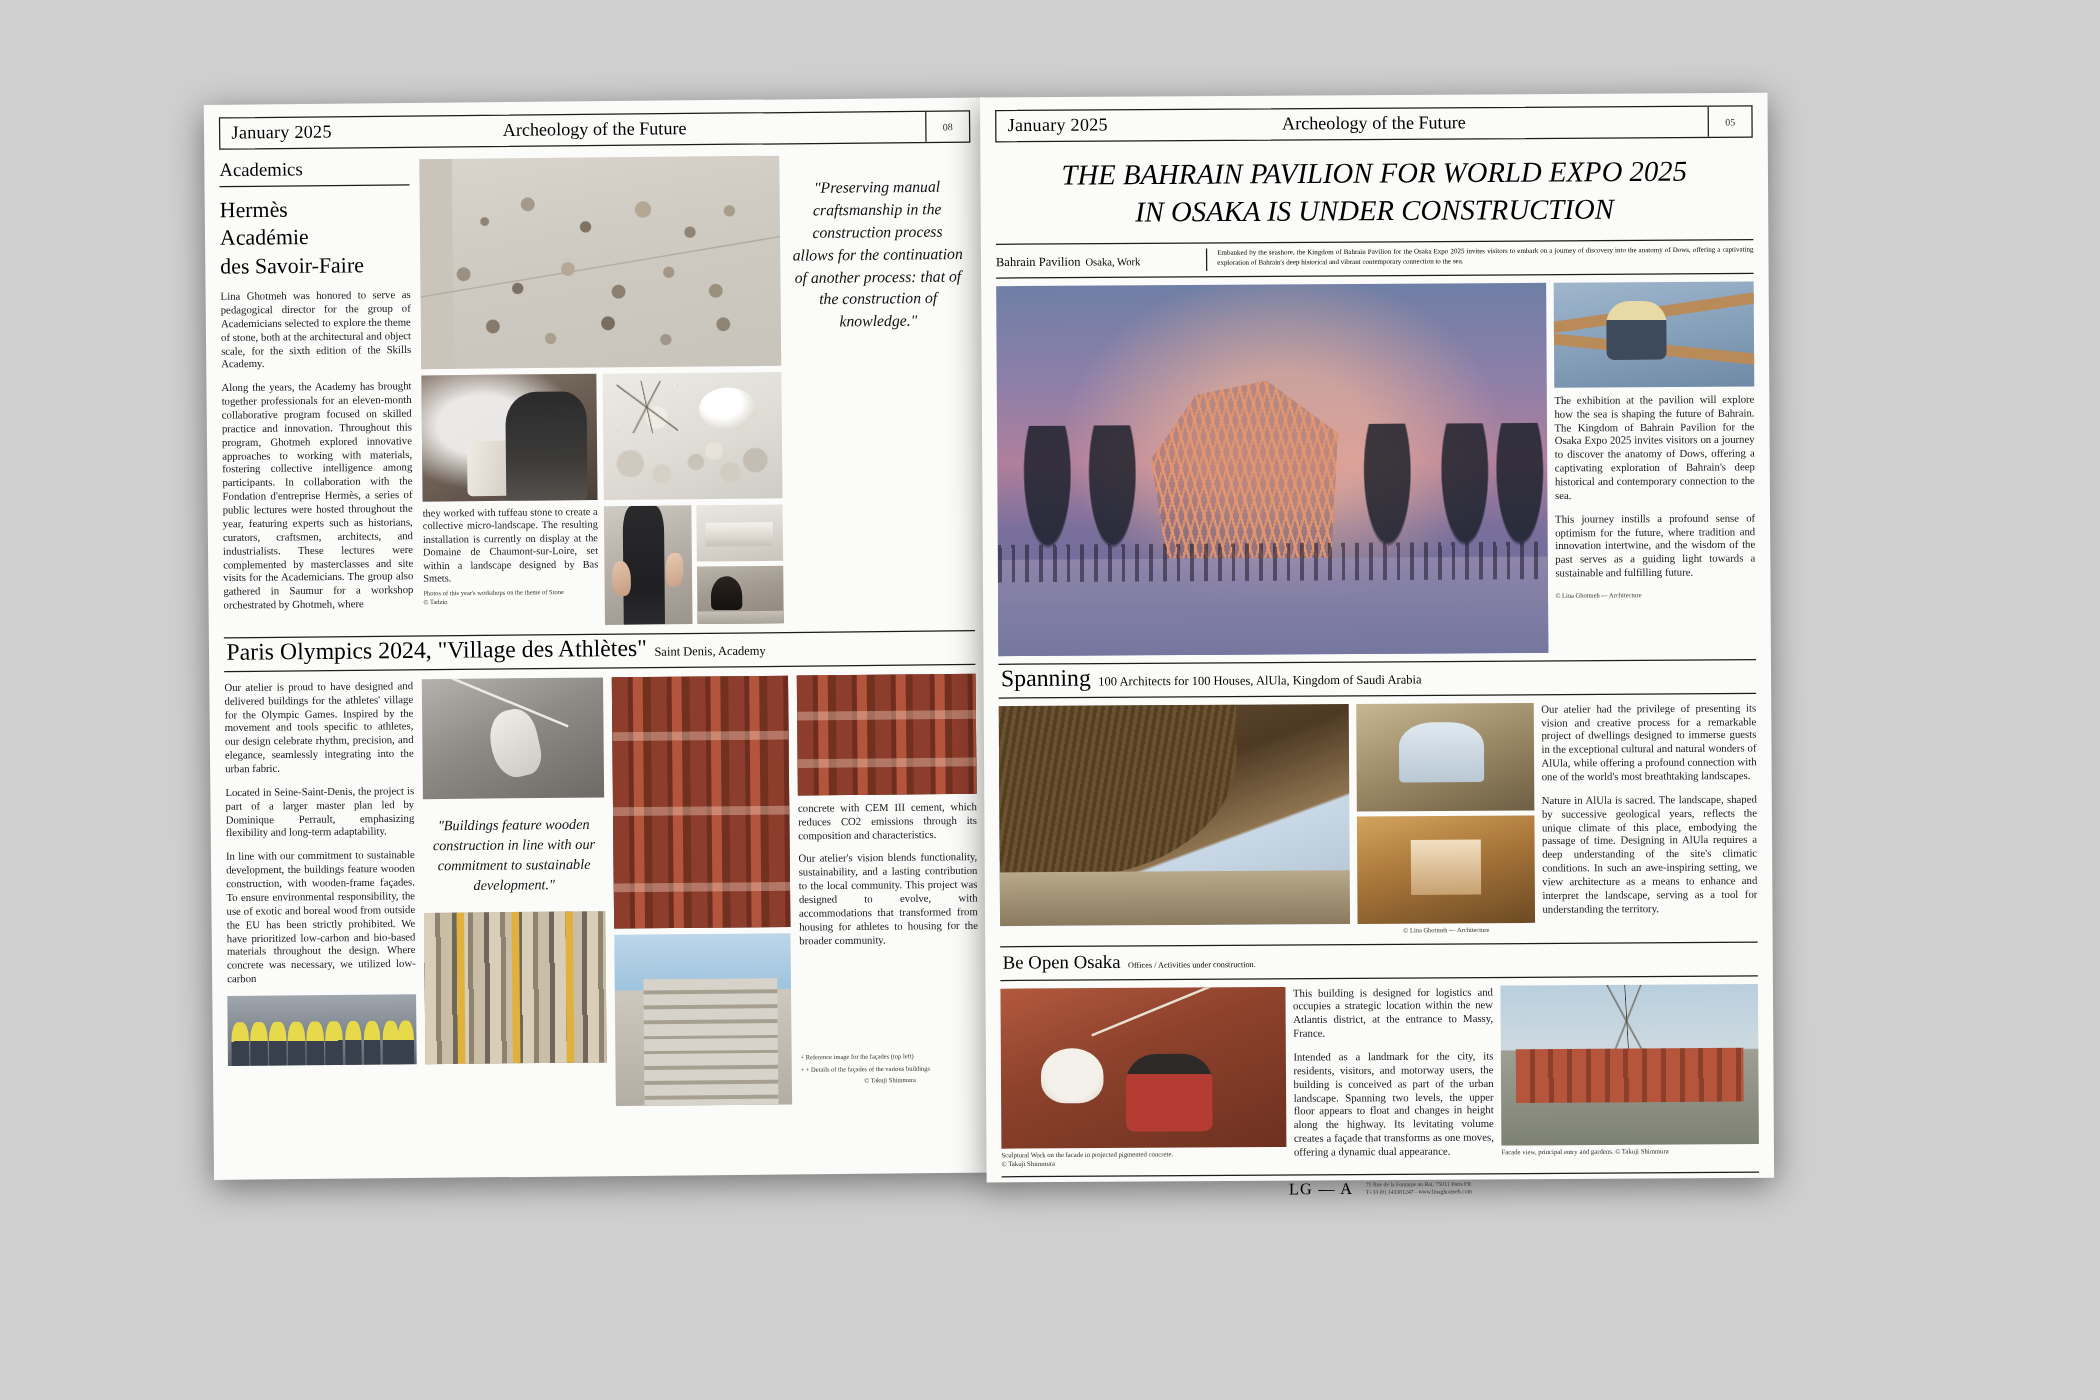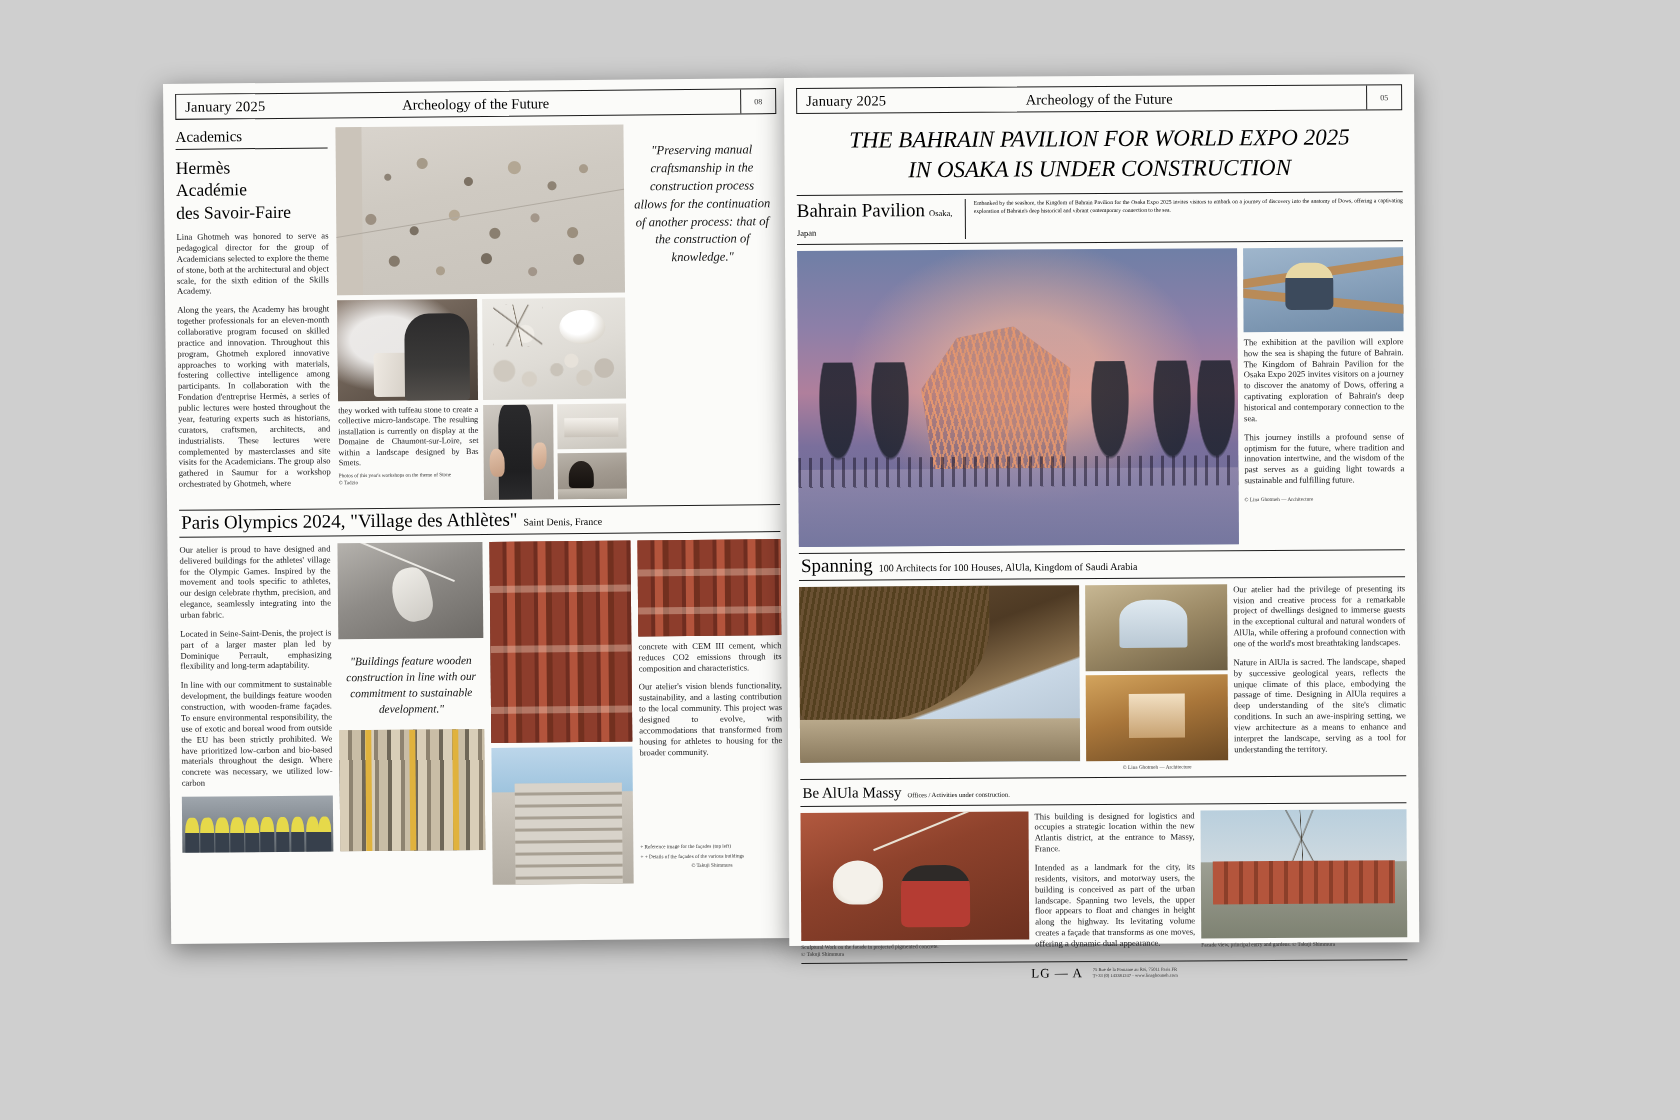--- a/index.html
+++ b/index.html
@@ -427,21 +427,21 @@
           </div>
         </div>
       </div>
 
       <div style="width:140px;padding-top:18px;">
         <div class="pull">"Preserving manual craftsmanship in the construction process allows for the continuation of another process: that of the construction of knowledge."</div>
       </div>
     </div>
 
     <div class="sec-head">
-      <span>Paris Olympics 2024, "Village des Athlètes"</span><span class="sub">Saint Denis, France</span>
+      <span>Paris Olympics 2024, "Village des Athlètes"</span><span class="sub">Saint Denis, Academy</span>
     </div>
 
     <div style="display:flex;gap:7px;margin-top:7px;">
 
       <div style="width:152px;">
         <p class="body">Our atelier is proud to have designed and delivered buildings for the athletes' village for the Olympic Games. Inspired by the movement and tools specific to athletes, our design celebrate rhythm, precision, and elegance, seamlessly integrating into the urban fabric.</p>
         <p class="body">Located in Seine-Saint-Denis, the project is part of a larger master plan led by Dominique Perrault, emphasizing flexibility and long-term adaptability.</p>
         <p class="body">In line with our commitment to sustainable development, the buildings feature wooden construction, with wooden-frame façades. To ensure environmental responsibility, the use of exotic and boreal wood from outside the EU has been strictly prohibited. We have prioritized low-carbon and bio-based materials throughout the design. Where concrete was necessary, we utilized low-carbon</p>
         <div class="ph ph-crowd" style="height:56px;margin-top:4px;">
           <div class="v" style="left:2%"></div>
@@ -511,22 +511,22 @@
     </div>
 
     <div style="text-align:center;font-style:italic;font-size:23px;line-height:1.3;margin:12px 0 9px 0;">
       <div>THE BAHRAIN PAVILION  FOR WORLD EXPO 2025</div>
       <div>IN OSAKA IS UNDER CONSTRUCTION</div>
     </div>
 
     <div class="rule" style="margin-bottom:4px;"></div>
     <div style="display:flex;align-items:flex-start;gap:8px;">
       <div style="width:160px;">
-        <span style="font-size:19px;">Bahrain Pavilion</span>
-        <span style="font-size:8.5px;">Osaka, Japan</span>
+        <span style="font-size:10px;">Bahrain Pavilion</span>
+        <span style="font-size:8.5px;">Osaka, Work</span>
       </div>
       <div class="divider-v" style="align-self:stretch;"></div>
       <div style="flex:1;font-size:5.6px;line-height:1.45;text-align:justify;">Embanked by the seashore, the Kingdom of Bahrain Pavilion for the Osaka Expo 2025 invites visitors to embark on a journey of discovery into the anatomy of Dows, offering a captivating exploration of Bahrain's deep historical and vibrant contemporary connection to the sea.</div>
     </div>
     <div class="rule" style="margin-top:4px;"></div>
 
     <div style="display:flex;gap:6px;margin-top:6px;">
       <div style="flex:1;">
         <div class="ph ph-bahrain" style="height:296px;">
           <div class="tree" style="left:4%"></div>
@@ -571,21 +571,21 @@
           </div>
         <div class="credit" style="text-align:center;margin-top:3px;">© Lina Ghotmeh — Architecture</div>
       </div>
       <div style="flex:1;">
         <p class="body">Our atelier had the privilege of presenting its vision and creative process for a remarkable project of dwellings designed to immerse guests in the exceptional cultural and natural wonders of AlUla, while offering a profound connection with one of the world's most breathtaking landscapes.</p>
         <p class="body">Nature in AlUla is sacred. The landscape, shaped by successive geological years, reflects the unique climate of this place, embodying the passage of time. Designing in AlUla requires a deep understanding of the site's climatic conditions. In such an awe-inspiring setting, we view architecture as a means to enhance and interpret the landscape, serving as a tool for understanding the territory.</p>
       </div>
     </div>
 
     <div class="sec-head" style="margin-top:6px;">
-      <span style="font-size:15px;">Be AlUla Massy</span><span class="sub" style="font-size:6.6px;">Offices / Activities under construction.</span>
+      <span style="font-size:15px;">Be Open Osaka</span><span class="sub" style="font-size:6.6px;">Offices / Activities under construction.</span>
     </div>
 
     <div style="display:flex;gap:6px;margin-top:6px;">
       <div style="width:228px;">
         <div class="ph ph-massy-a" style="height:128px;">
           <div class="rod"></div>
             <div class="h1"></div>
             <div class="h2"></div>
         </div>
         <div class="cap" style="white-space:pre-line;margin-top:3px;">Sculptural Work on the facade in projected pigmented concrete.

